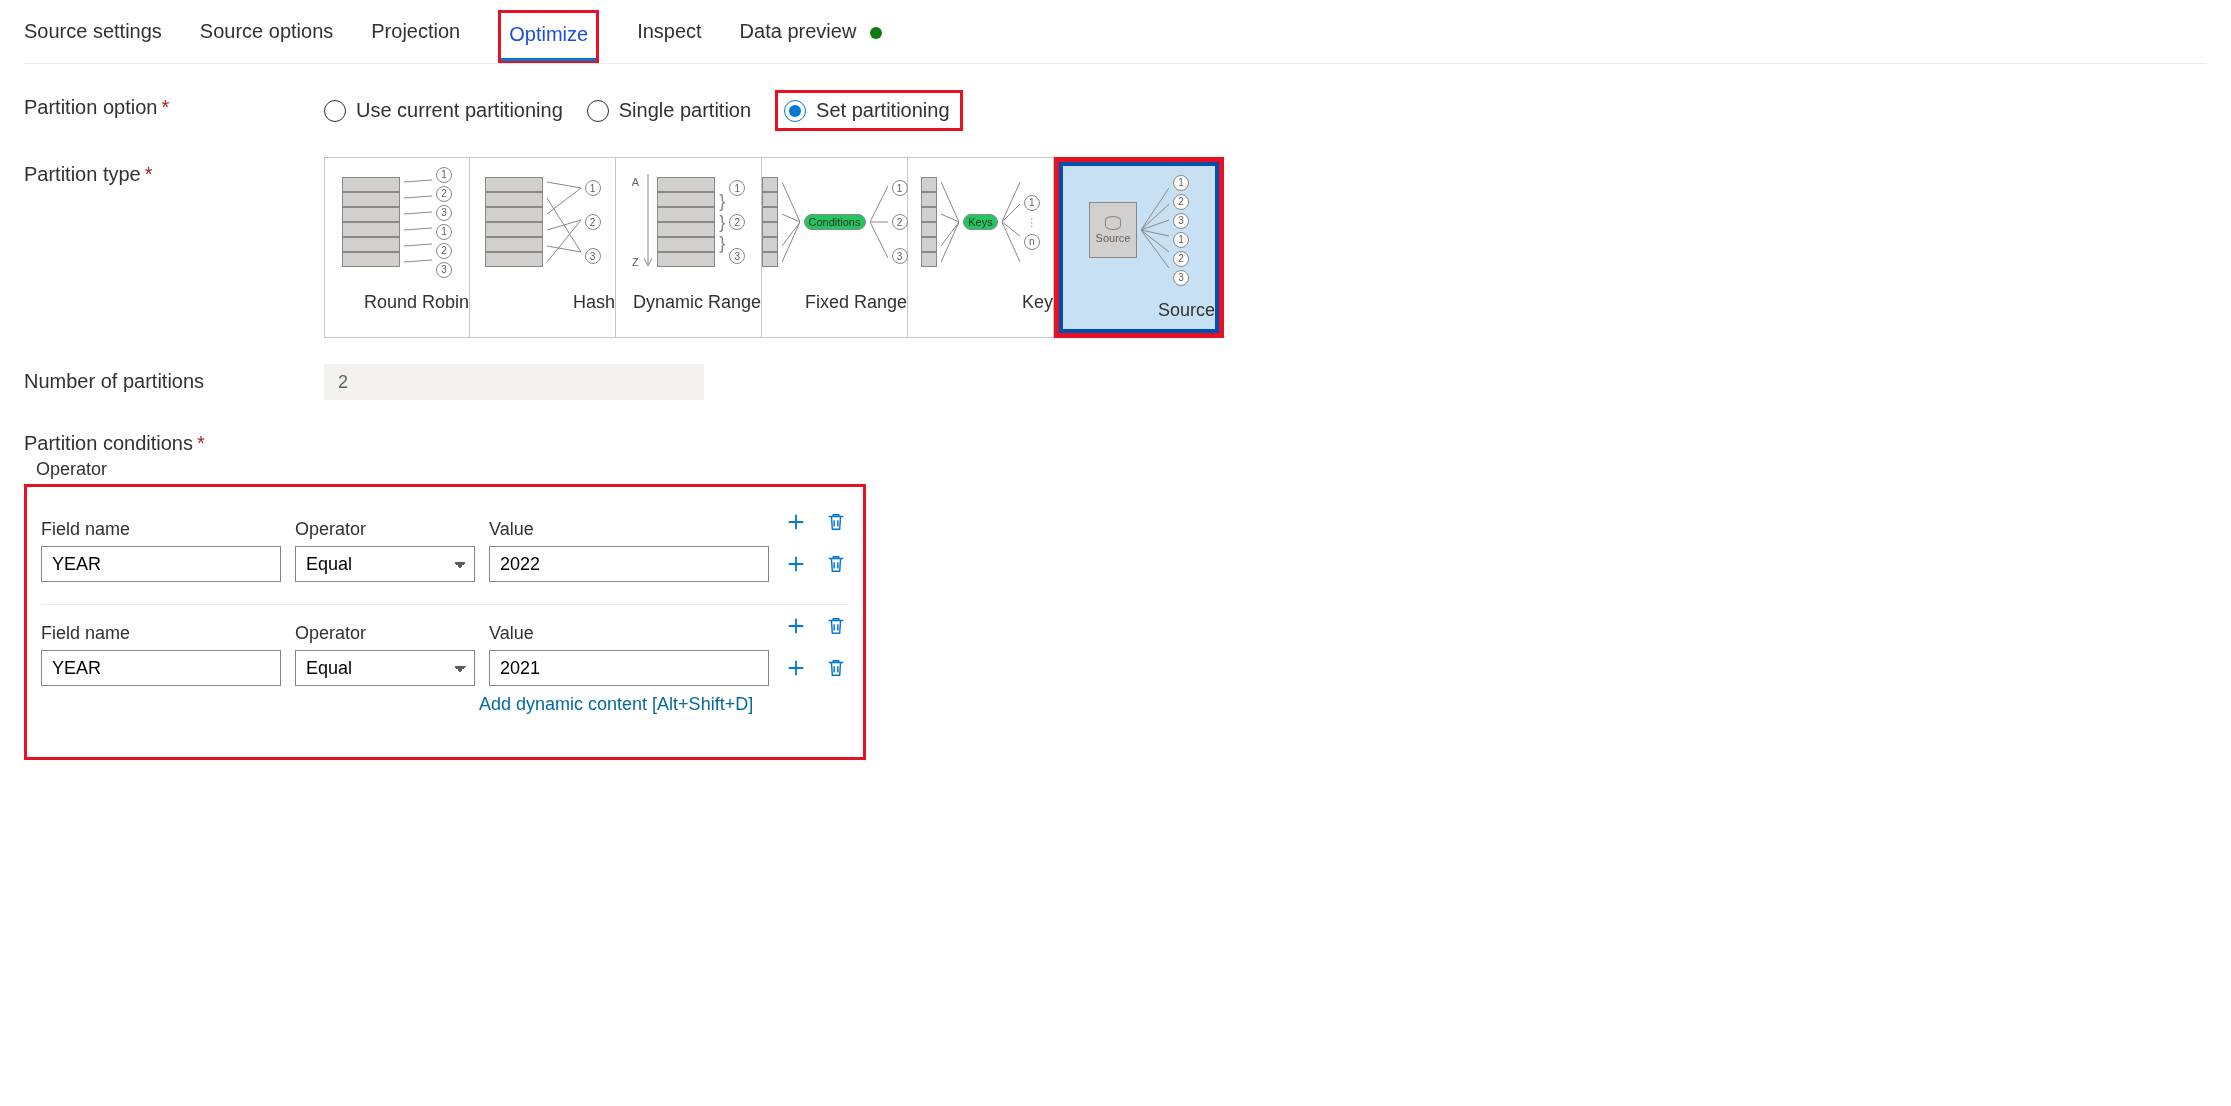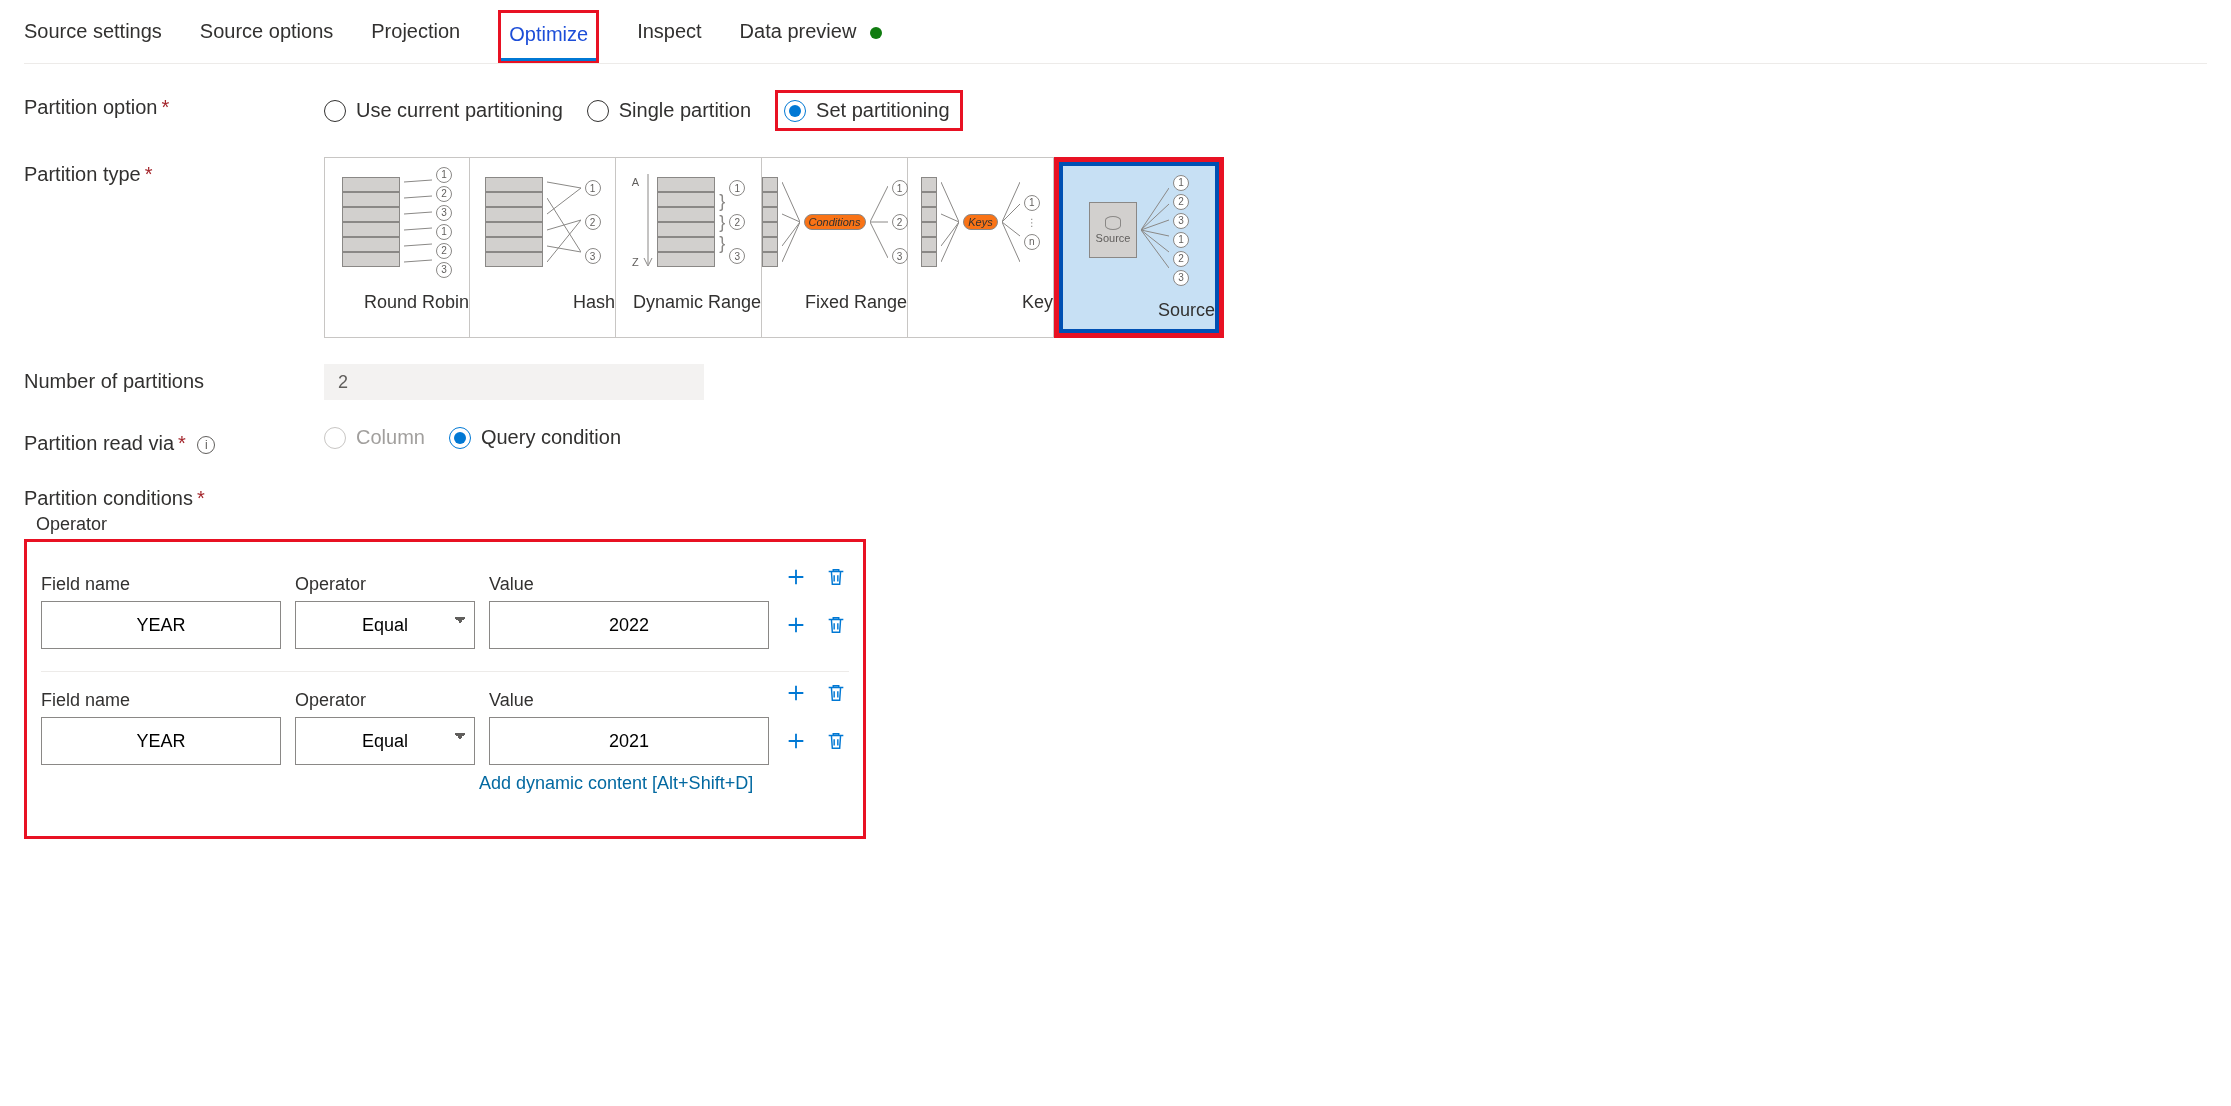--- a/index.html
+++ b/index.html
@@ -126,22 +126,21 @@
   }
   .cell.s { width: 16px; }
   .numcircle {
     width: 16px; height: 16px; border: 1px solid #8a8886; border-radius: 50%;
     font-size: 10px; display: flex; align-items: center; justify-content: center;
     background: #fff; color: #605e5c;
   }
   .vcol { display: flex; flex-direction: column; gap: 3px; align-items: center; }
   .keys-pill {
     border: 1px solid #8a8886; border-radius: 10px; padding: 1px 4px; font-size: 11px;
-    background: #f97316;
-    font-style: italic;
+    background: #22c55e;
   }
   .src-box {
     width: 48px; height: 56px; background: #d2d0ce; border: 1px solid #8a8886;
     display: flex; flex-direction: column; align-items: center; justify-content: center;
     font-size: 11px; color: #605e5c; gap: 2px;
   }
   .db-icon {
     width: 16px; height: 14px; border: 1px solid #8a8886; border-radius: 50%/30%;
     position: relative;
   }
@@ -165,22 +164,22 @@
   }
   .cond-group:last-of-type { border-bottom: none; }
   .cond-headers, .cond-fields {
     display: grid;
     grid-template-columns: 240px 180px 280px 1fr;
     gap: 14px;
     align-items: center;
   }
   .cond-headers { font-size: 18px; margin-bottom: 6px; }
   .cond-input, .cond-select {
-    height: 48px; border: 1px solid #8a8886; padding: 0 2px; font-size: 18px;
-    background: #fff; width: 100%; text-align: center;
+    height: 36px; border: 1px solid #8a8886; padding: 0 10px; font-size: 18px;
+    background: #fff; width: 100%;
   }
   .cond-select {
     appearance: none;
     background-image: linear-gradient(45deg, transparent 50%, #605e5c 50%),
                       linear-gradient(135deg, #605e5c 50%, transparent 50%);
     background-position: right 14px top 15px, right 8px top 15px;
     background-size: 6px 6px, 6px 6px;
     background-repeat: no-repeat;
   }
   .row-actions {
@@ -437,38 +436,20 @@
         </div>
       </div></div>
     </div>
   </div>
 
   <div class="row">
     <div class="row-label">Number of partitions</div>
     <input class="num-input" disabled="" value="2" style="">
   </div>
 
-  <div class="row">
-    <div class="row-label">
-      <span>Partition read via</span><span class="req">*</span>
-      <span class="info-icon">i</span>
-    </div>
-    <div class="radio-group">
-      <div class="radio disabled">
-        <span class="radio-circle"></span>
-        <span>Column</span>
-      </div>
-      <div class="radio selected">
-        <span class="radio-circle">
-            <span class="radio-dot"></span>
-          </span>
-        <span>Query condition</span>
-      </div>
-    </div>
-  </div>
 
   <div class="row" style="align-items:flex-start;flex-direction:column;">
     <div class="row-label">
       <span>Partition conditions</span><span class="req">*</span>
     </div>
     <div style="flex:1;">
       <div class="cond-title">Operator</div>
       <div class="cond-area">
 
         <div class="cond-group">

